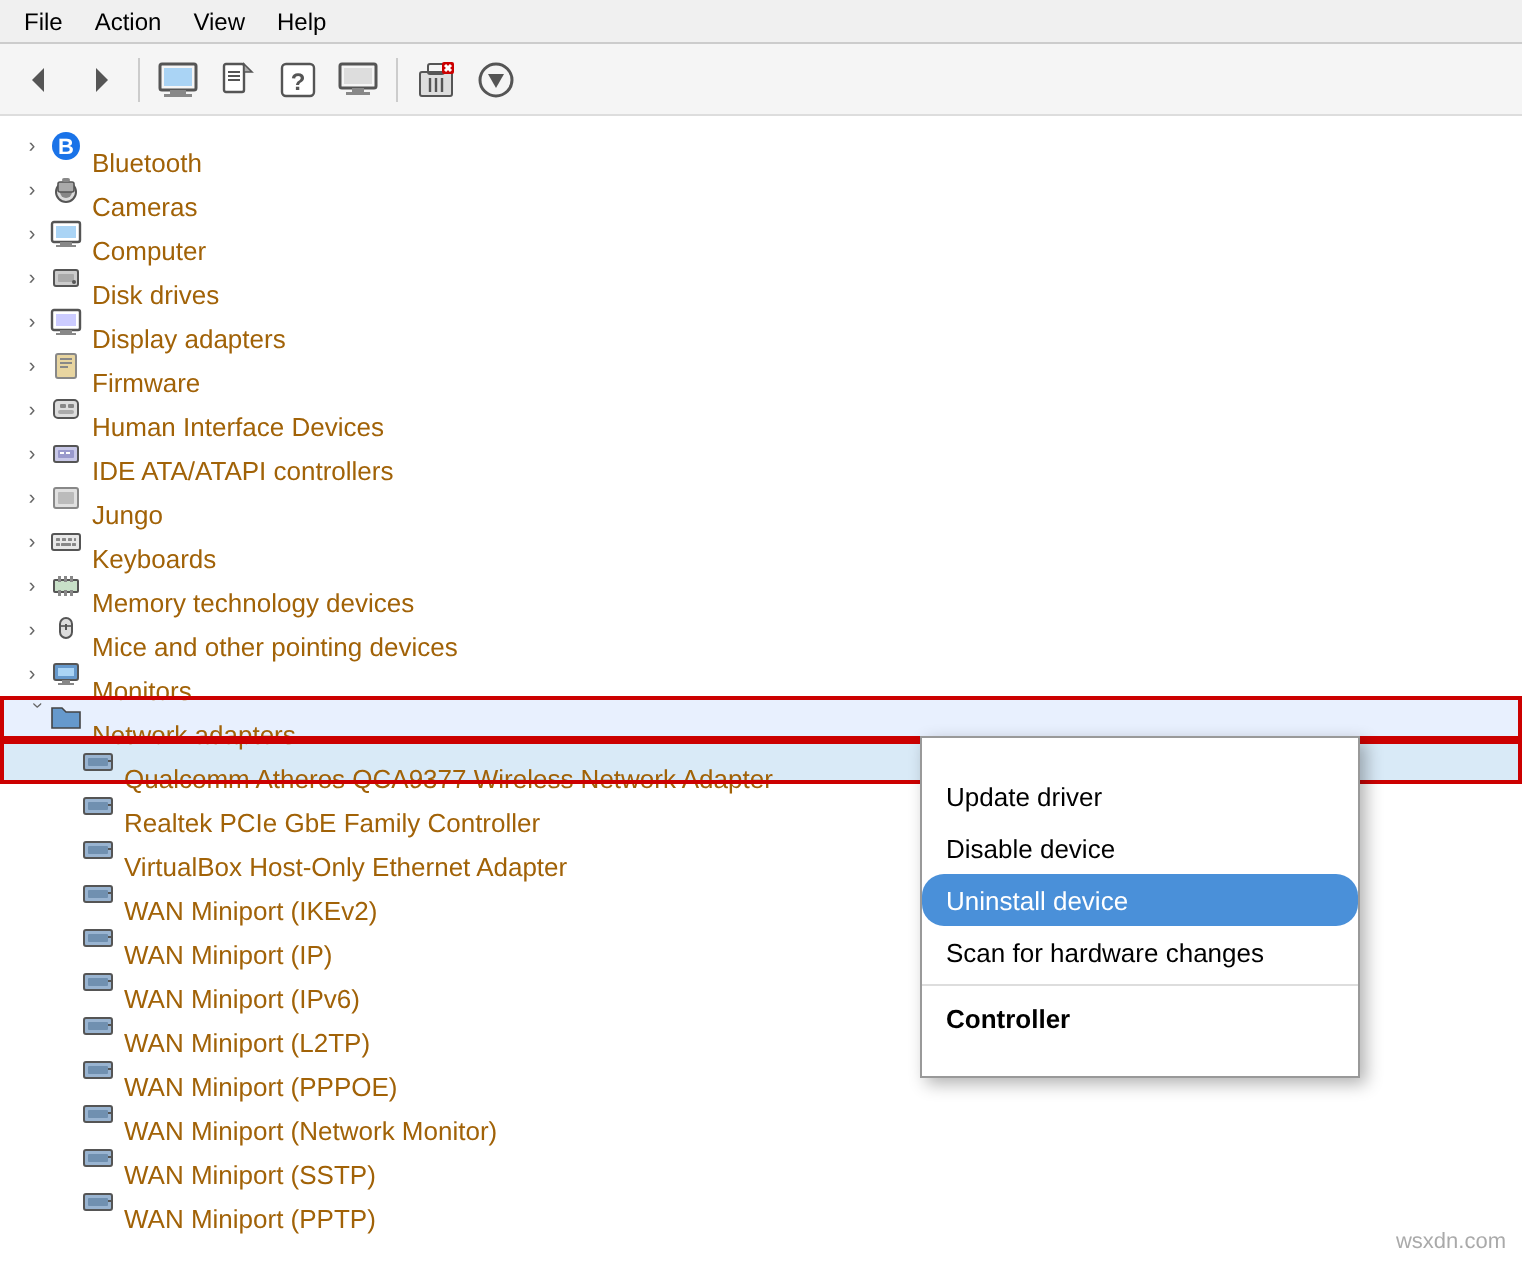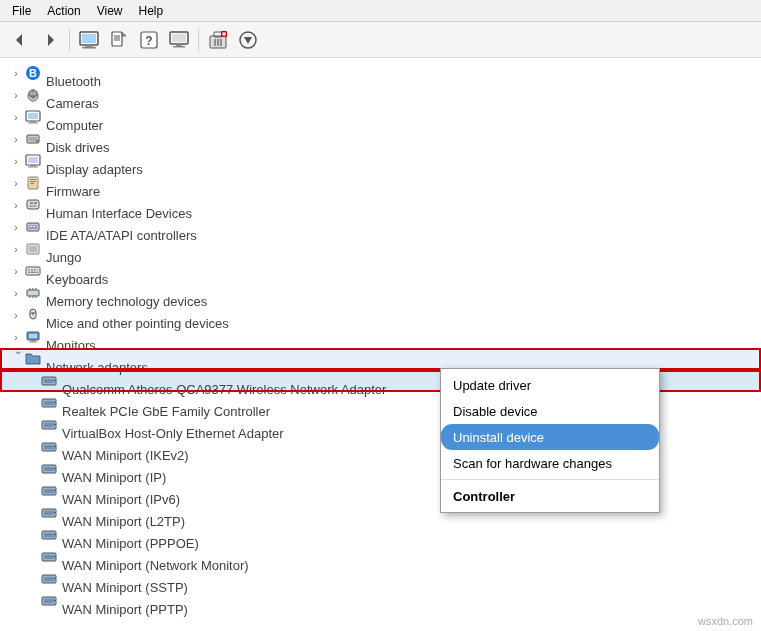--- a/index.html
+++ b/index.html
@@ -99,46 +99,46 @@
       height: 18px;
       margin-right: 4px;
       flex-shrink: 0;
       display: flex;
       align-items: center;
       justify-content: center;
     }
 
     .item-label {
       font-size: 13px;
-      color: #404040;
+      color: #a16207;
       margin-top: 16px;
     }
 
     
     .network-adapter-parent {
       outline: 2px solid #cc0000;
       outline-offset: -2px;
     }
 
     
     .tree-child {
       padding-left: 40px;
     }
 
     
     .context-menu {
       position: absolute;
       top: 310px;
-      left: 440px;
+      left: 460px;
       width: 220px;
       background: #fff;
       border: 1px solid #999;
       box-shadow: 3px 3px 8px rgba(0,0,0,0.3);
       z-index: 100;
-      padding: 3px 0;
+      padding: 16px 0;
     }
     .context-menu-item {
       display: flex;
       align-items: center;
       height: 26px;
       padding: 0 12px;
       cursor: pointer;
       font-size: 13px;
       color: #000;
     }

